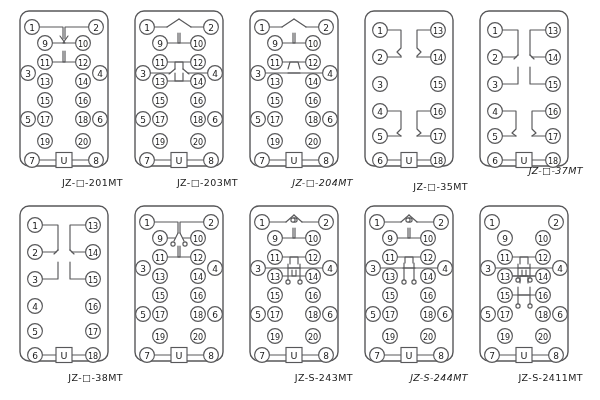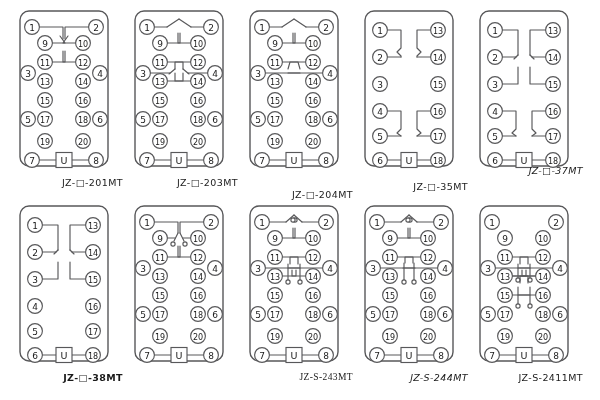--- a/index.html
+++ b/index.html
@@ -338,21 +338,21 @@
           <g>
             <circle cx="75" cy="114" r="7.4" fill="#ffffff" stroke="#58585a" stroke-width="1.15"></circle>
             <text x="75" y="117.5" text-anchor="middle" font-size="8" font-family="&quot;DejaVu Sans&quot;,&quot;Liberation Sans&quot;,sans-serif" fill="#1a1a1a">18</text>
           </g>
           <g>
             <circle cx="75" cy="136" r="7.4" fill="#ffffff" stroke="#58585a" stroke-width="1.15"></circle>
             <text x="75" y="139.5" text-anchor="middle" font-size="8" font-family="&quot;DejaVu Sans&quot;,&quot;Liberation Sans&quot;,sans-serif" fill="#1a1a1a">20</text>
           </g>
         </g>
       </svg>
-      <div class="caption" style="left: 0px; top: 184px; width: 115px;">JZ-□-204MT</div>
+      <div class="caption" style="left: 0px; top: 172px; width: 115px; font-style: italic;">JZ-□-204MT</div>
     </div>
     <div class="cell" style="left: 353px; top: 5px; width: 115px; height: 195px;">
       <svg width="115" height="170" viewBox="0 0 115 170" class="diagram-svg">
         <rect x="12" y="6" width="88" height="155" rx="9" ry="9" fill="#ffffff" stroke="#58585a" stroke-width="1.4"></rect>
         <g>
           <polyline points="34,25 48,25 48,43 44,47 48,51 48,52" fill="none" stroke="#58585a" stroke-width="1.15" stroke-linecap="round" stroke-linejoin="round"></polyline>
           <polyline points="34,52 48,52" fill="none" stroke="#58585a" stroke-width="1.15" stroke-linecap="round" stroke-linejoin="round"></polyline>
           <polyline points="78,25 64,25 64,43 68,47 64,51 64,52" fill="none" stroke="#58585a" stroke-width="1.15" stroke-linecap="round" stroke-linejoin="round"></polyline>
           <polyline points="78,52 64,52" fill="none" stroke="#58585a" stroke-width="1.15" stroke-linecap="round" stroke-linejoin="round"></polyline>
           <polyline points="34,106 48,106 48,124 44,128 48,131" fill="none" stroke="#58585a" stroke-width="1.15" stroke-linecap="round" stroke-linejoin="round"></polyline>
@@ -558,21 +558,21 @@
           <g>
             <circle cx="85" cy="131" r="7.4" fill="#ffffff" stroke="#58585a" stroke-width="1.15"></circle>
             <text x="85" y="134.5" text-anchor="middle" font-size="8" font-family="&quot;DejaVu Sans&quot;,&quot;Liberation Sans&quot;,sans-serif" fill="#1a1a1a">17</text>
           </g>
           <g>
             <circle cx="85" cy="155" r="7.4" fill="#ffffff" stroke="#58585a" stroke-width="1.15"></circle>
             <text x="85" y="158.5" text-anchor="middle" font-size="8" font-family="&quot;DejaVu Sans&quot;,&quot;Liberation Sans&quot;,sans-serif" fill="#1a1a1a">18</text>
           </g>
         </g>
       </svg>
-      <div class="caption" style="left: 0px; top: 172px; width: 115px; font-weight: bold;">JZ-□-38MT</div>
+      <div class="caption" style="left: 0px; top: 172px; width: 115px;">JZ-□-38MT</div>
     </div>
     <div class="cell" style="left: 123px; top: 200px; width: 115px; height: 195px;">
       <svg width="115" height="170" viewBox="0 0 115 170" class="diagram-svg">
         <rect x="12" y="6" width="88" height="155" rx="9" ry="9" fill="#ffffff" stroke="#58585a" stroke-width="1.4"></rect>
         <g>
           <polyline points="31,22 55,22 55,33" fill="none" stroke="#58585a" stroke-width="1.15" stroke-linecap="round" stroke-linejoin="round"></polyline>
           <polyline points="44,38 52,38" fill="none" stroke="#58585a" stroke-width="1.15" stroke-linecap="round" stroke-linejoin="round"></polyline>
           <polyline points="55,33 51,41" fill="none" stroke="#58585a" stroke-width="1.15" stroke-linecap="round" stroke-linejoin="round"></polyline>
           <circle cx="50" cy="44" r="2.1" fill="#ffffff" stroke="#58585a" stroke-width="1.15"></circle>
           <polyline points="44,57 57,57 57,46" fill="none" stroke="#58585a" stroke-width="1.15" stroke-linecap="round" stroke-linejoin="round"></polyline>
@@ -777,21 +777,21 @@
           <g>
             <circle cx="75" cy="114" r="7.4" fill="#ffffff" stroke="#58585a" stroke-width="1.15"></circle>
             <text x="75" y="117.5" text-anchor="middle" font-size="8" font-family="&quot;DejaVu Sans&quot;,&quot;Liberation Sans&quot;,sans-serif" fill="#1a1a1a">18</text>
           </g>
           <g>
             <circle cx="75" cy="136" r="7.4" fill="#ffffff" stroke="#58585a" stroke-width="1.15"></circle>
             <text x="75" y="139.5" text-anchor="middle" font-size="8" font-family="&quot;DejaVu Sans&quot;,&quot;Liberation Sans&quot;,sans-serif" fill="#1a1a1a">20</text>
           </g>
         </g>
       </svg>
-      <div class="caption" style="left: 0px; top: 172px; width: 115px; font-family: Liberation Serif, serif;">JZ-S-243MT</div>
+      <div class="caption" style="left: 0px; top: 172px; width: 115px;">JZ-S-243MT</div>
     </div>
     <div class="cell" style="left: 353px; top: 200px; width: 115px; height: 195px;">
       <svg width="115" height="170" viewBox="0 0 115 170" class="diagram-svg">
         <rect x="12" y="6" width="88" height="155" rx="9" ry="9" fill="#ffffff" stroke="#58585a" stroke-width="1.4"></rect>
         <g>
           <polyline points="31,22 48,22" fill="none" stroke="#58585a" stroke-width="1.15" stroke-linecap="round" stroke-linejoin="round"></polyline>
           <polyline points="48,22 56,15" fill="none" stroke="#58585a" stroke-width="1.15" stroke-linecap="round" stroke-linejoin="round"></polyline>
           <circle cx="57" cy="20" r="2.1" fill="#ffffff" stroke="#58585a" stroke-width="1.15"></circle>
           <polyline points="44,38 57,38 57,28" fill="none" stroke="#58585a" stroke-width="1.15" stroke-linecap="round" stroke-linejoin="round"></polyline>
           <polyline points="81,22 64,22" fill="none" stroke="#58585a" stroke-width="1.15" stroke-linecap="round" stroke-linejoin="round"></polyline>

